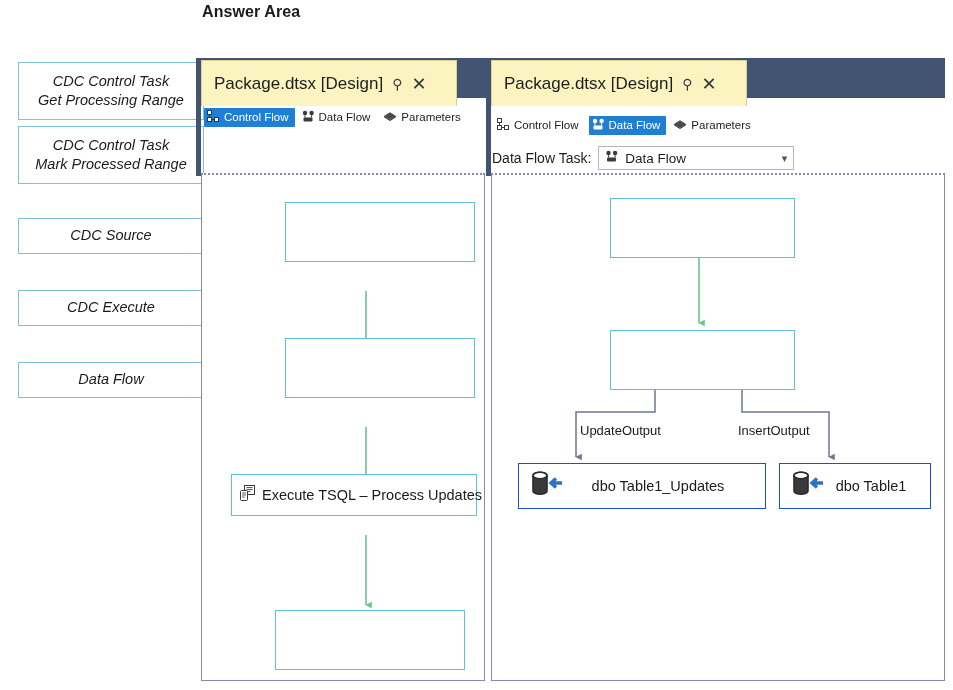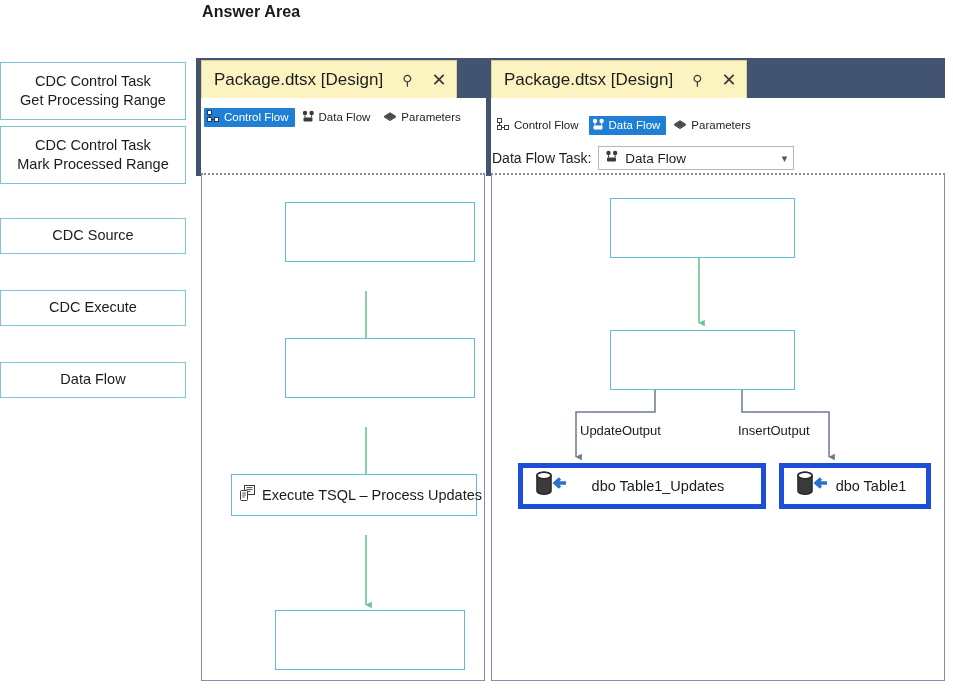--- a/index.html
+++ b/index.html
@@ -22,23 +22,24 @@
     top: 3px;
     font-size: 16px;
     font-weight: bold;
     color: #1b1b1b;
     letter-spacing: 0.1px;
   }
 
   
   #palette {
     position: absolute;
-    left: 0;
+    left: 18px;
     top: 62px;
     width: 186px;
+    font-style: italic;
   }
   .palette-item {
     box-sizing: border-box;
     border: 1px solid #7ec4d4;
     background: #ffffff;
     color: #1b1b1b;
     font-size: 14.5px;
     line-height: 1.32;
     text-align: center;
     display: flex;
@@ -61,29 +62,29 @@
   .title-strip {
     position: absolute;
     left: 0;
     top: 0;
     height: 40px;
     background: #435372;
   }
   .doc-tab {
     position: absolute;
     top: 2px;
-    height: 38px;
+    height: 46px;
     background: #fbf4c0;
     border: 1px solid #d9d091;
     border-bottom: none;
     box-sizing: border-box;
     display: flex;
     align-items: center;
     padding: 0 8px 0 12px;
-    gap: 19px;
+    gap: 9px;
   }
   .doc-tab-label {
     font-size: 17px;
     color: #1d1d1d;
     white-space: nowrap;
   }
   .tab-pin, .tab-close {
     font-size: 16px;
     color: #3a3a3a;
     line-height: 1;
@@ -186,21 +187,21 @@
     gap: 4px;
   }
   .flow-label {
     font-size: 14.5px;
     color: #1b1b1b;
     white-space: nowrap;
   }
   .dest-box {
     position: absolute;
     box-sizing: border-box;
-    border: 5px solid #1d4ed8;
+    border: 1px solid #1d4ed8;
     background: #ffffff;
     display: flex;
     align-items: center;
     padding-left: 10px;
   }
   .dest-label {
     font-size: 14.5px;
     color: #1b1b1b;
     flex: 1;
     text-align: center;

